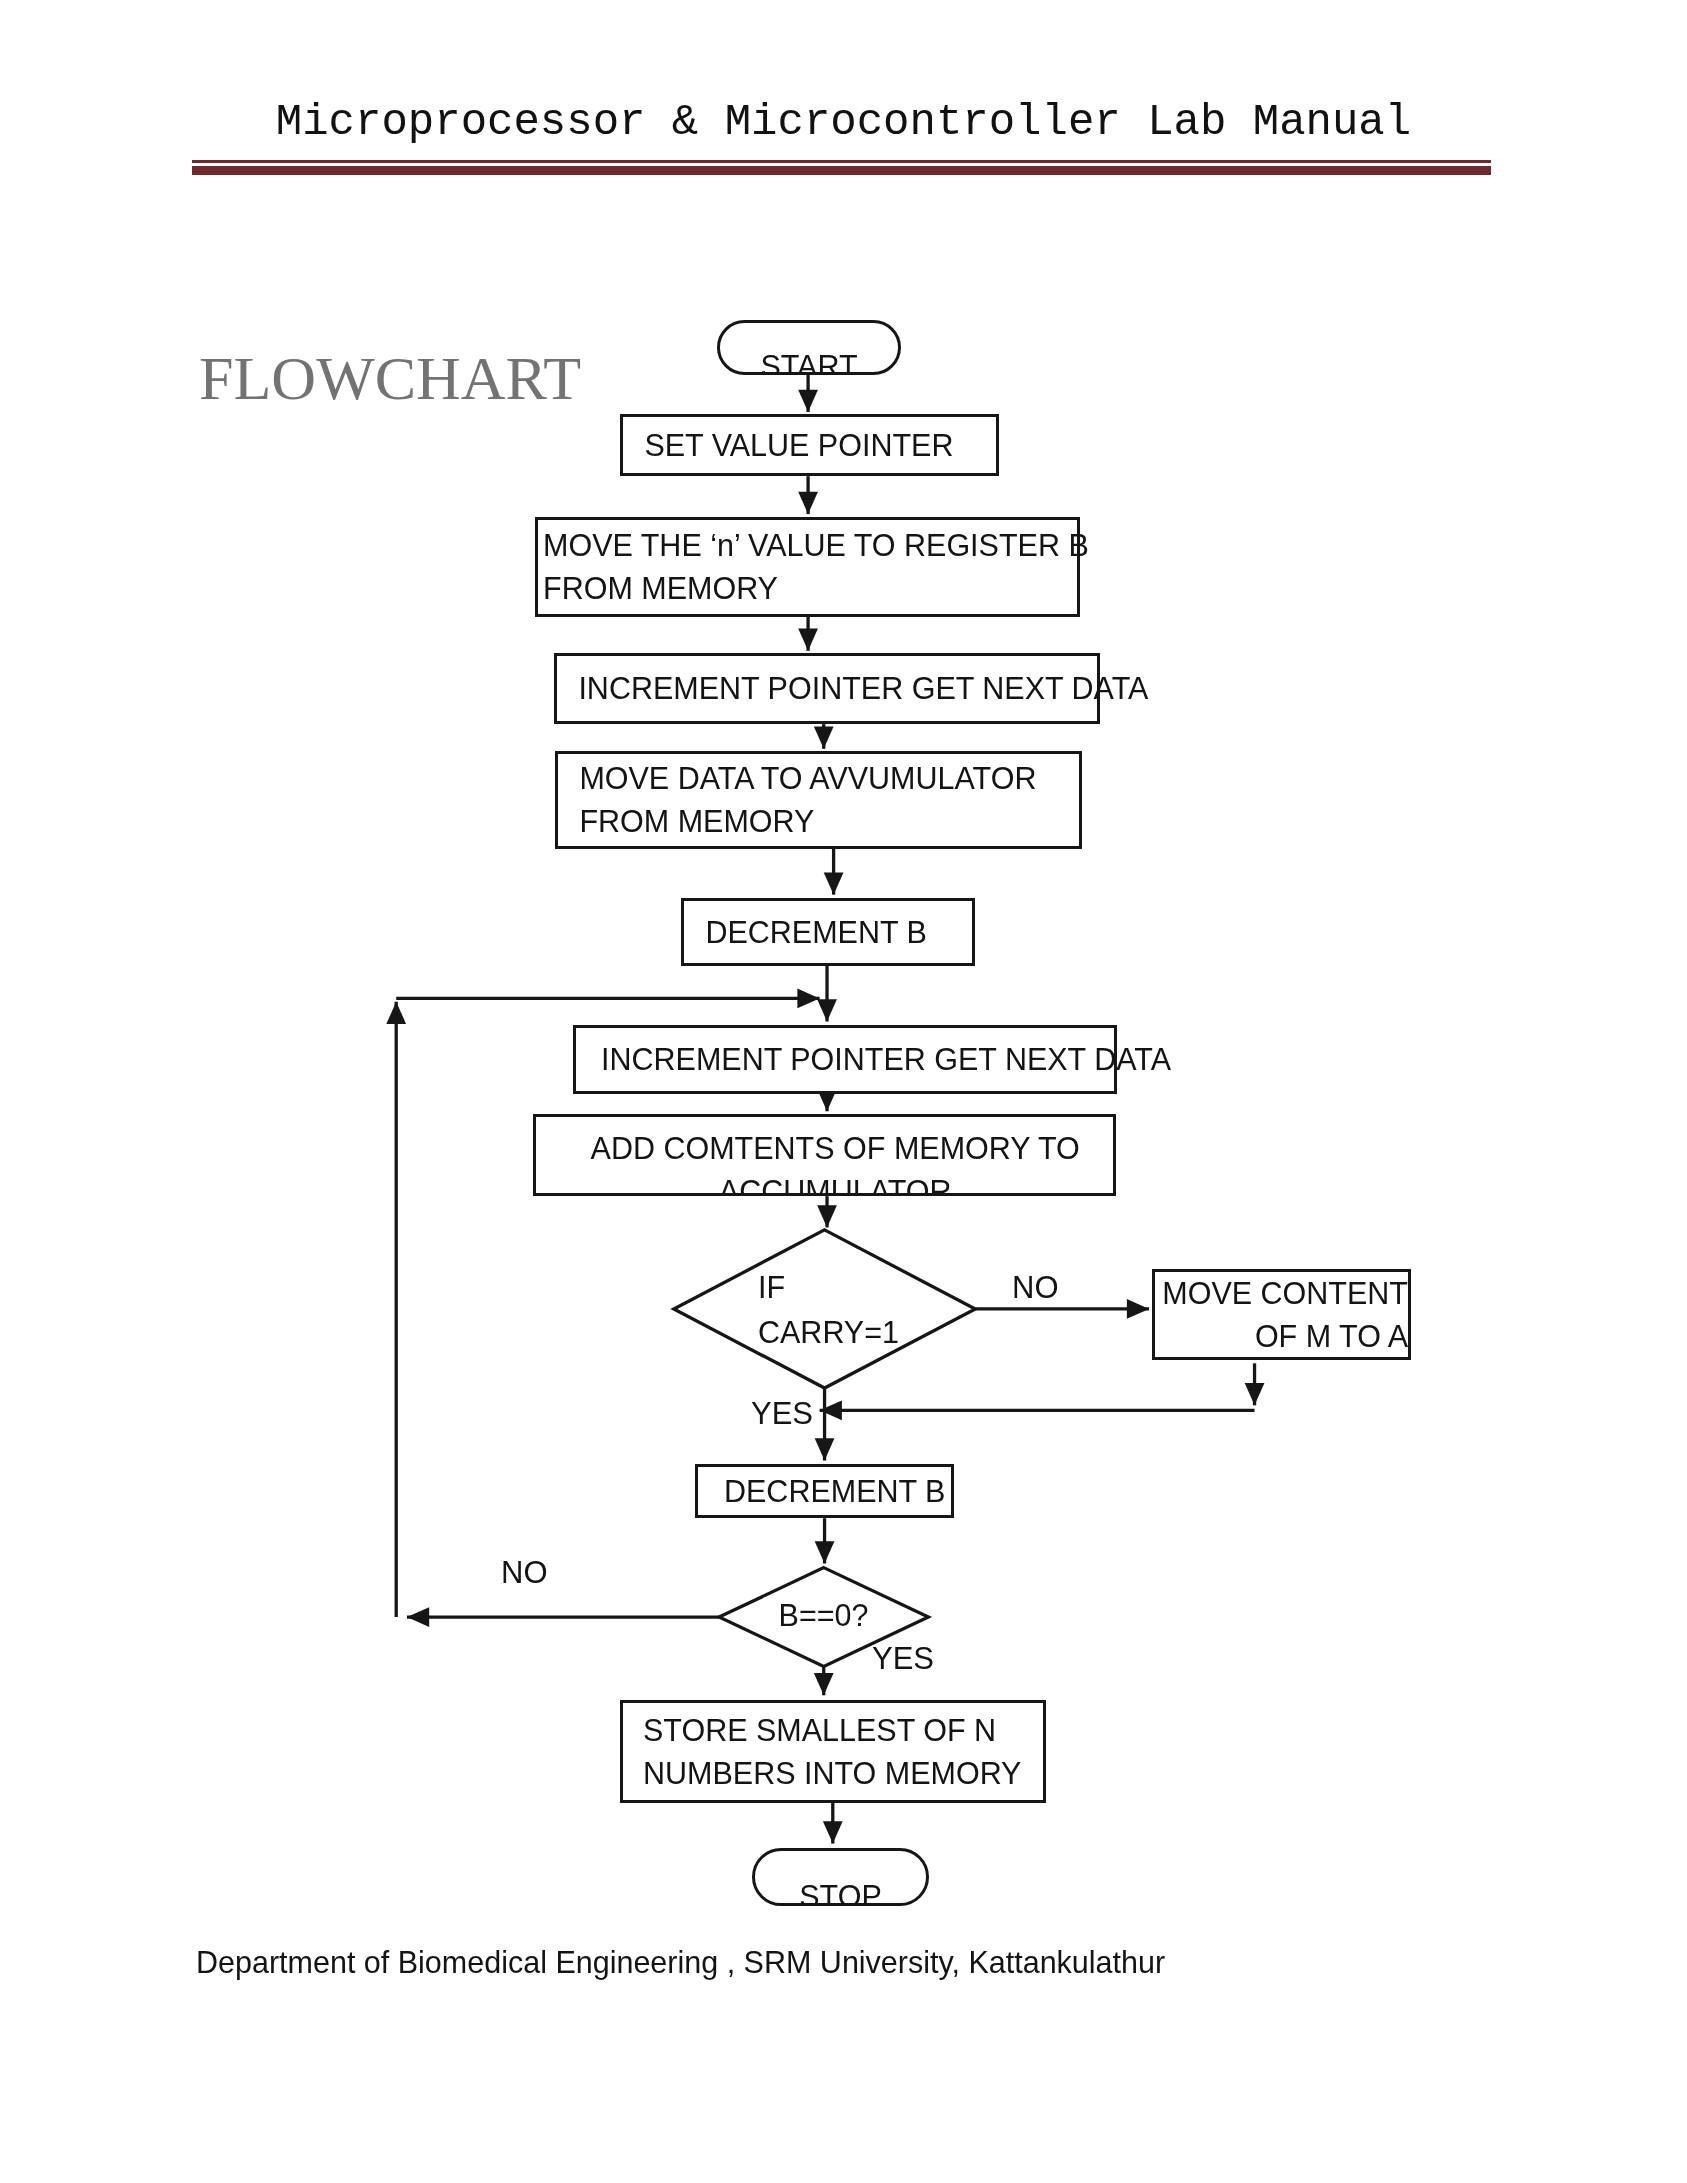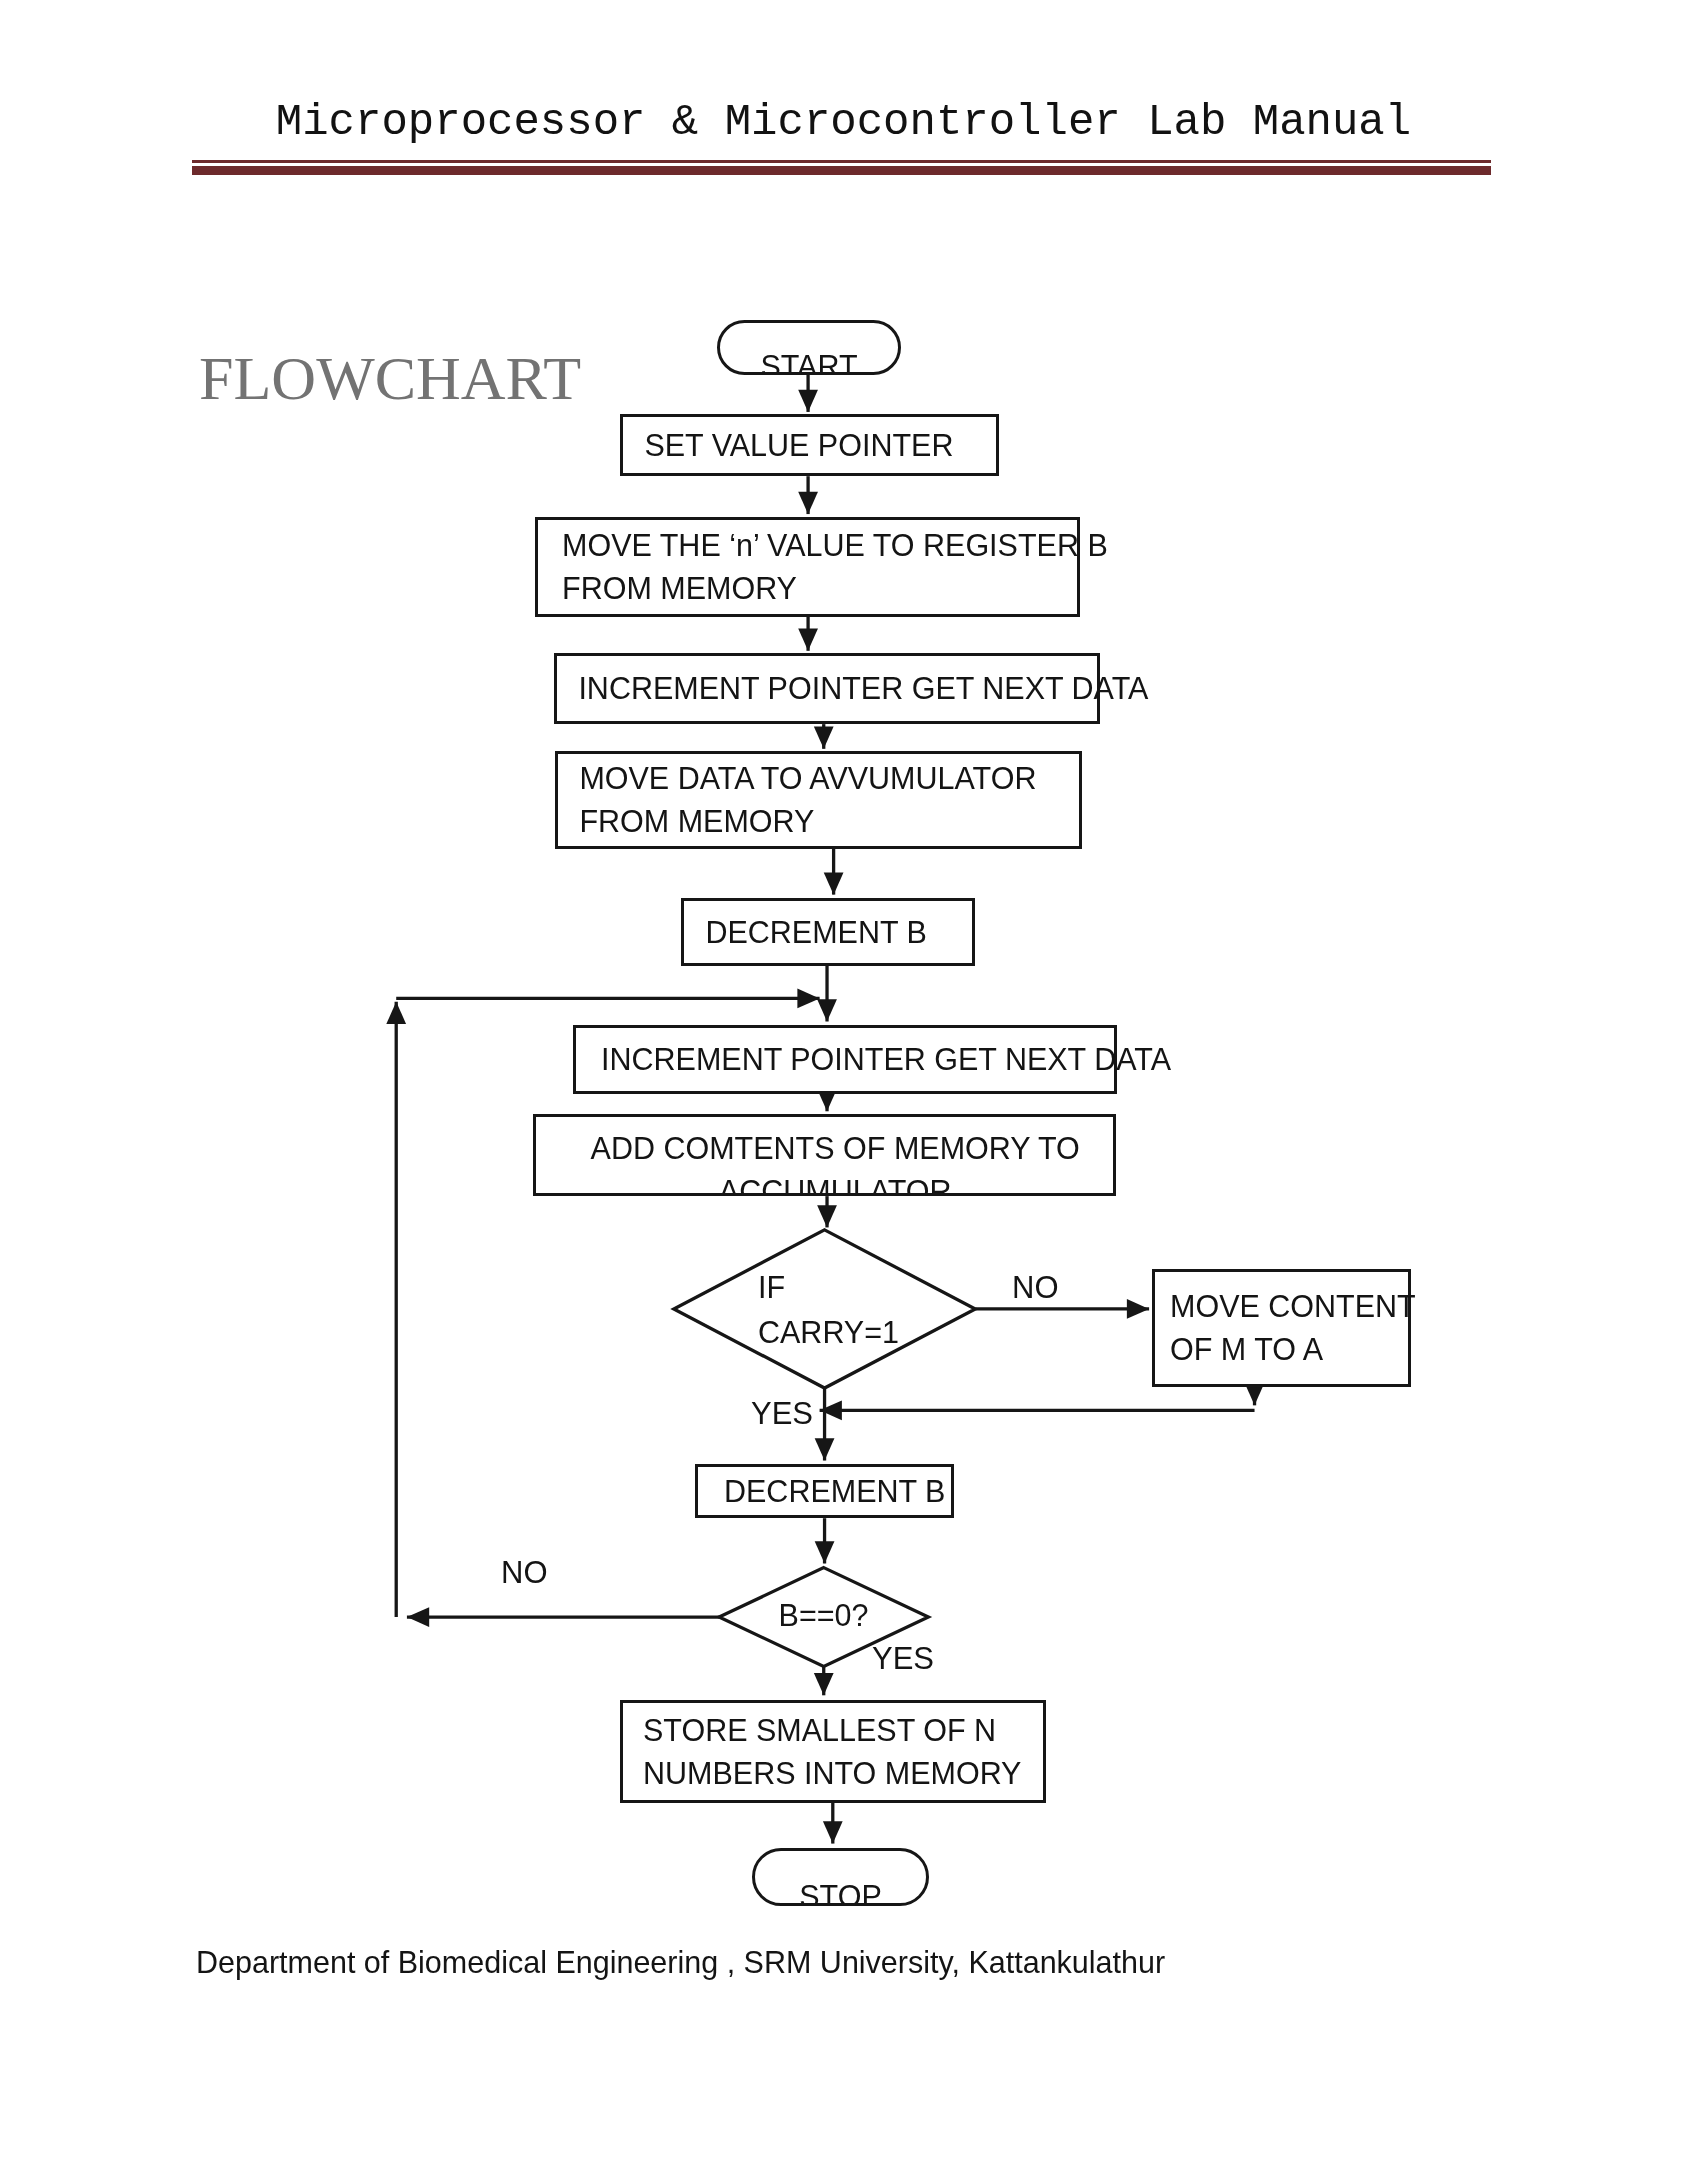--- a/index.html
+++ b/index.html
@@ -65,21 +65,21 @@
 </svg>
 
 <div class="abs terminal" style="left:717px;top:320px;width:184px;height:55px;">
   <div class="tlabel" style="line-height:86px;">START</div>
 </div>
 
 <div class="abs fbox" style="left:620px;top:414px;width:379px;height:62px;padding-left:21.4px;">
   <div class="bline">SET VALUE POINTER</div>
 </div>
 
-<div class="abs fbox" style="left:535px;top:517px;width:545px;height:100px;padding-left:24px;">
+<div class="abs fbox" style="left:535px;top:517px;width:545px;height:100px;padding-left:5px;">
   <div class="bline">MOVE THE ‘n’ VALUE TO REGISTER B</div>
   <div class="bline">FROM MEMORY</div>
 </div>
 
 <div class="abs fbox" style="left:554px;top:653px;width:546px;height:71px;padding-left:21.4px;">
   <div class="bline">INCREMENT POINTER GET NEXT DATA</div>
 </div>
 
 <div class="abs fbox" style="left:555px;top:751px;width:527px;height:98px;padding-left:21.4px;">
   <div class="bline">MOVE DATA TO AVVUMULATOR</div>
@@ -100,21 +100,21 @@
   <div class="bline">ACCUMULATOR</div>
 </div>
 
 <div class="abs dtext" style="left:758px;top:1265px;">
   <div>IF</div>
   <div>CARRY=1</div>
 </div>
 <div class="abs elabel" style="left:1012px;top:1270px;">NO</div>
 <div class="abs elabel" style="left:751px;top:1396px;">YES</div>
 
-<div class="abs fbox" style="left:1152px;top:1269px;width:259px;height:118px;padding-left:15px;">
+<div class="abs fbox" style="left:1152px;top:1269px;width:259px;height:91px;padding-left:15px;align-items:flex-end;">
   <div class="bline">MOVE CONTENT</div>
   <div class="bline">OF M TO A</div>
 </div>
 
 <div class="abs fbox" style="left:695px;top:1464px;width:259px;height:54px;padding-left:26px;">
   <div class="bline">DECREMENT B</div>
 </div>
 
 <div class="abs dtext" style="left:719px;top:1595px;width:209px;text-align:center;line-height:41px;">
   <div>B==0?</div>

